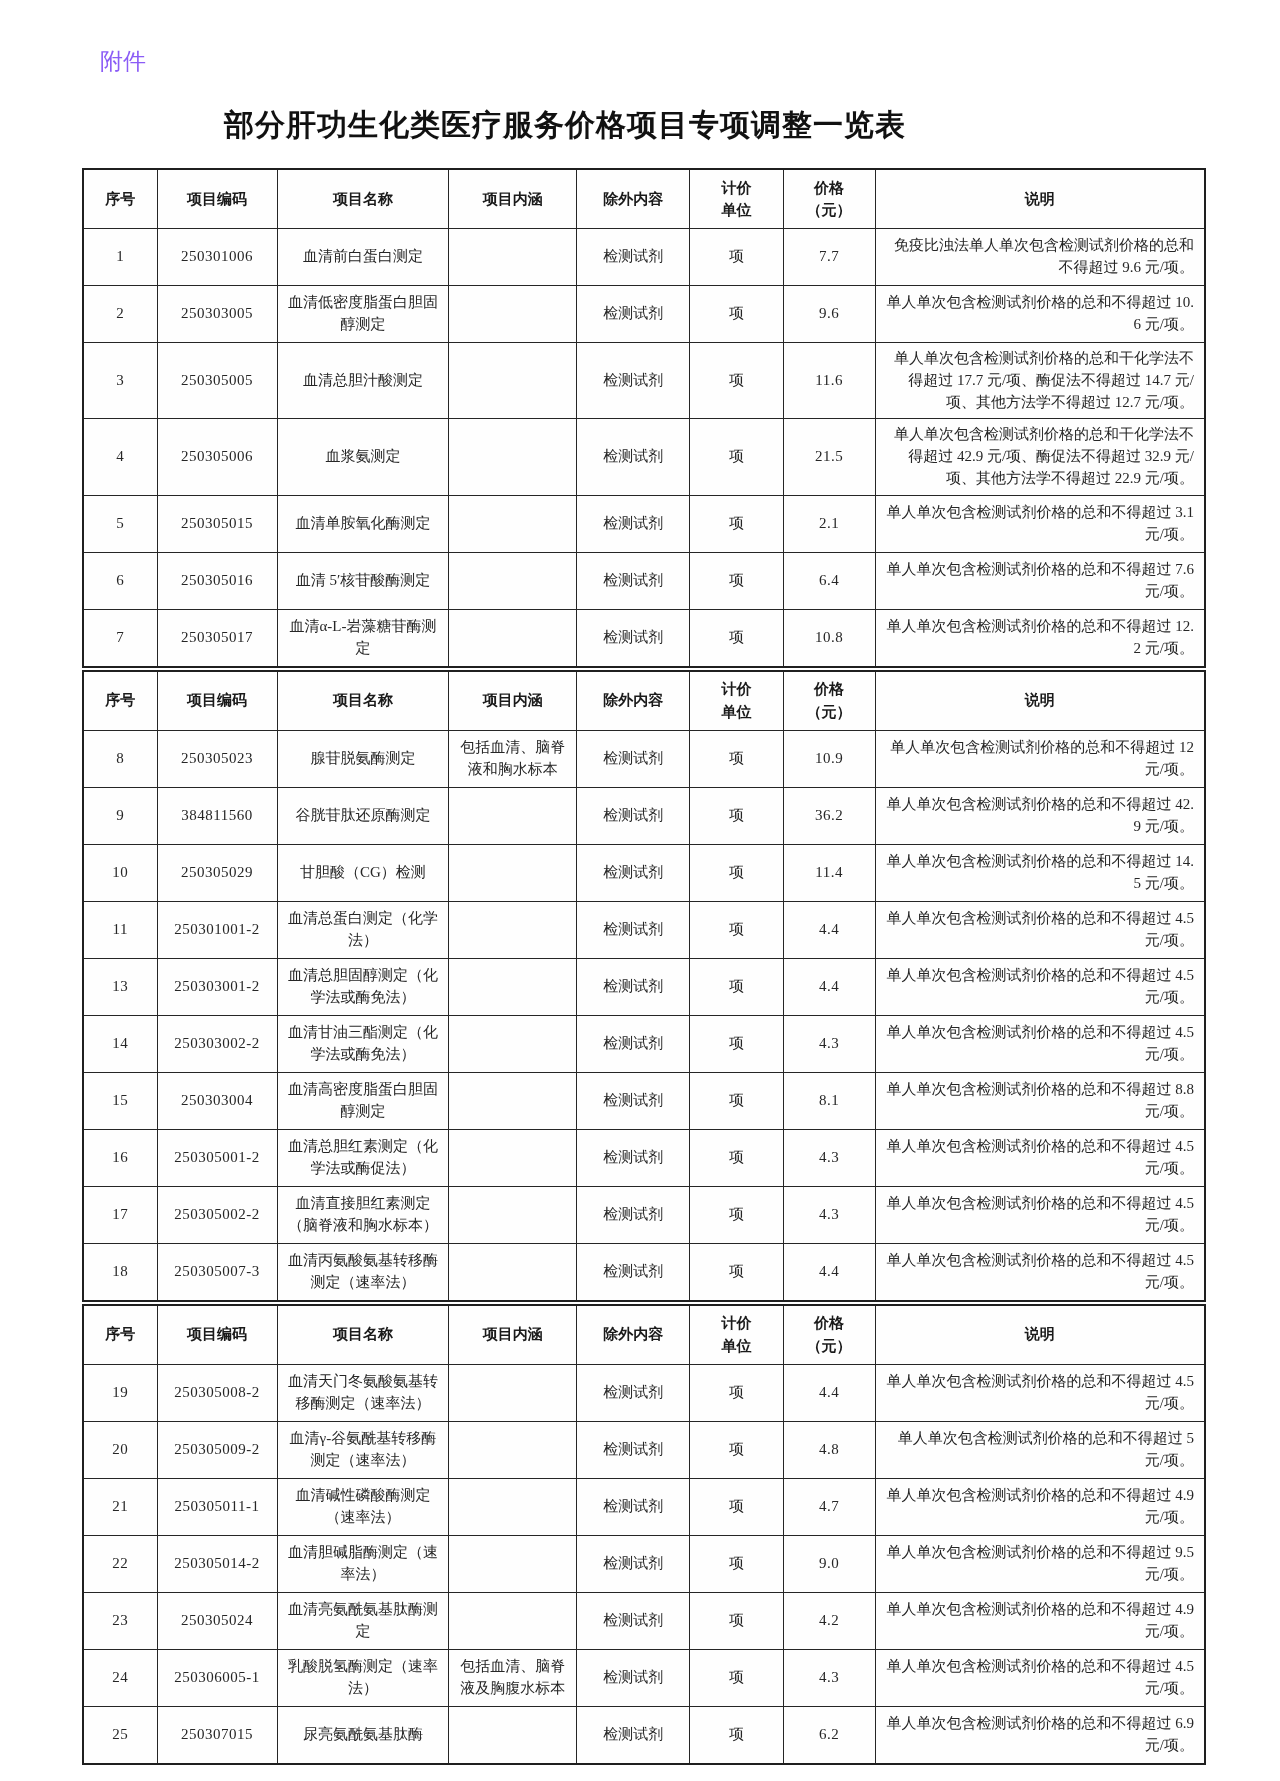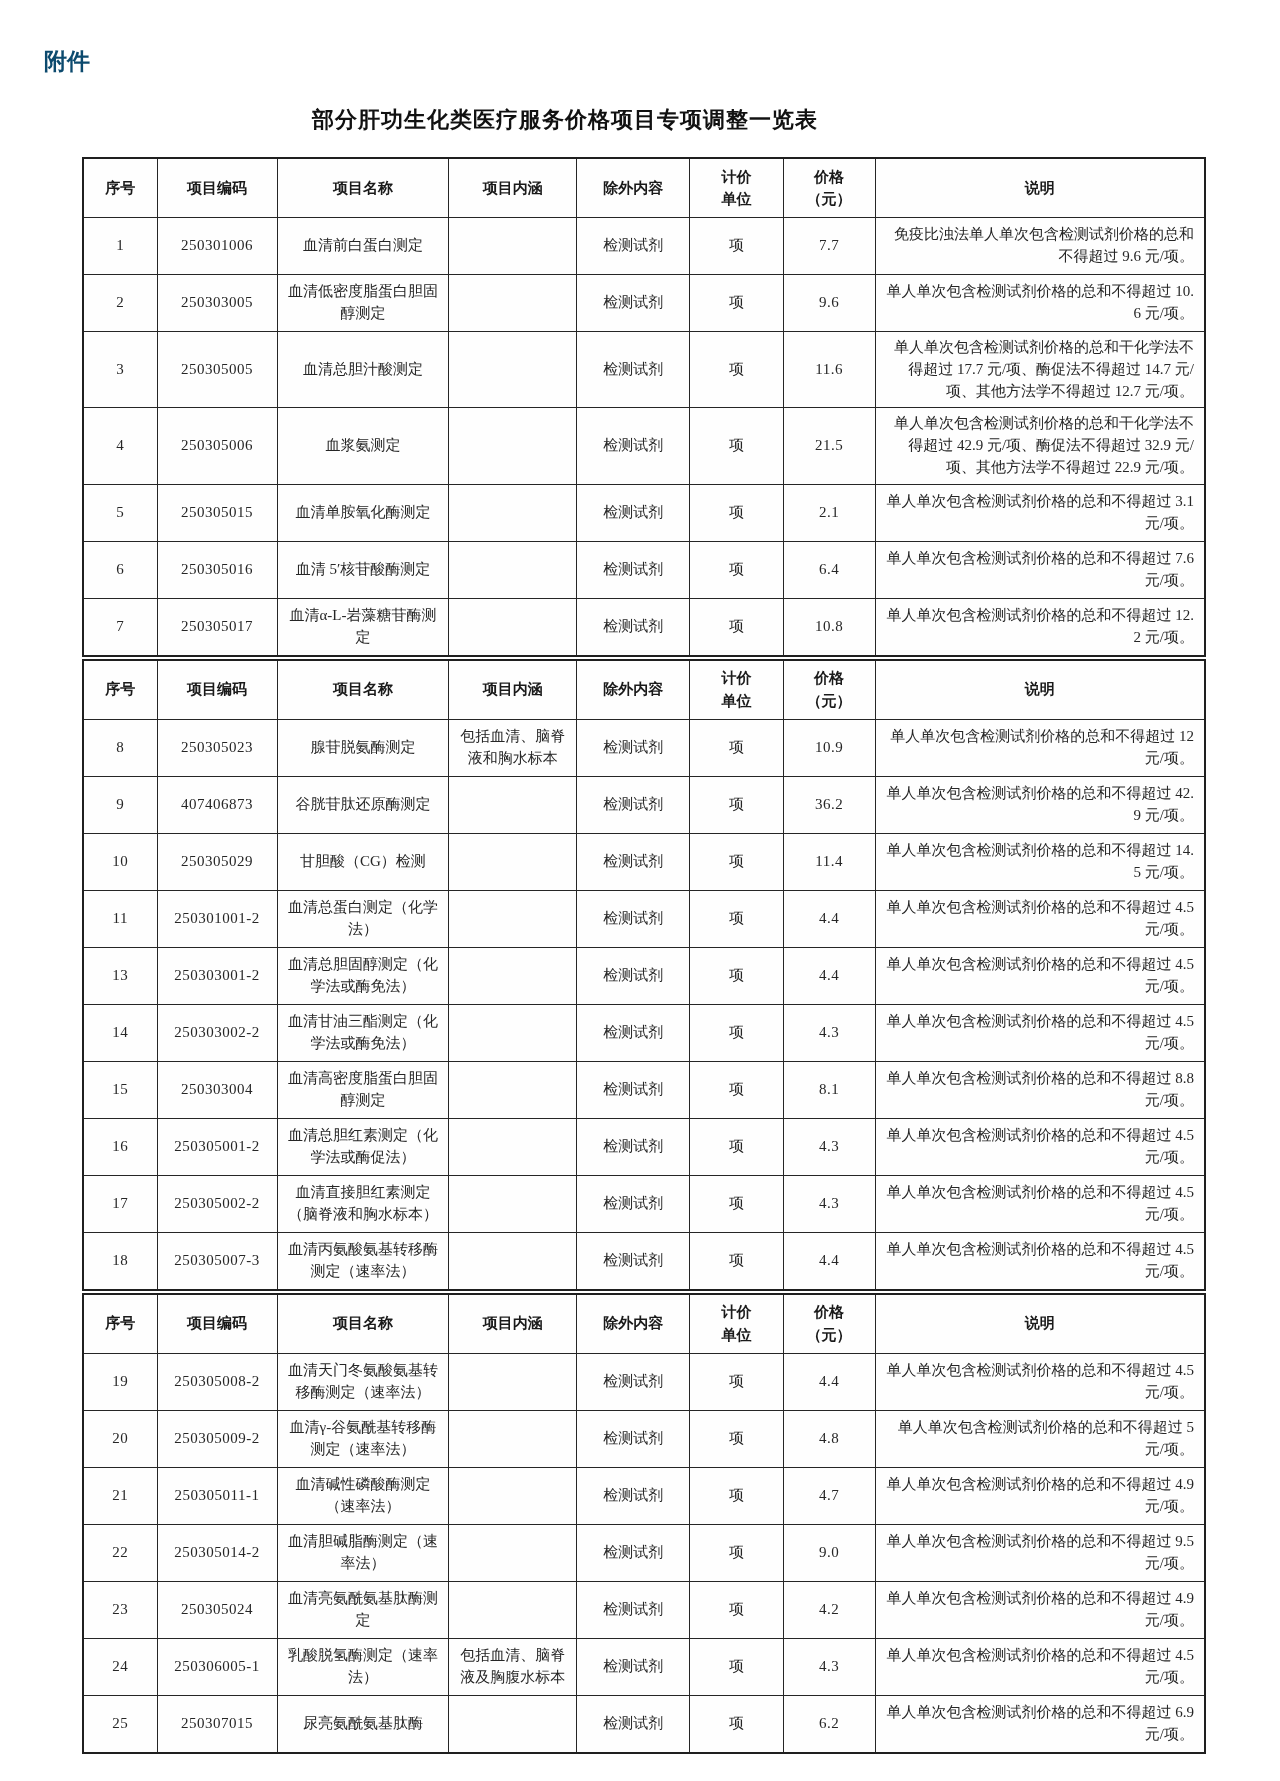--- a/index.html
+++ b/index.html
@@ -10,32 +10,32 @@
   body {
     width: 1280px;
     min-height: 1781px;
     color: #222;
     font-family: "Liberation Serif", "DejaVu Serif", serif;
     box-sizing: border-box;
     padding-bottom: 30px;
   }
   .attachment {
     padding-top: 46px;
-    margin-left: 44px;
+    margin-left: 100px;
     font-family: "Liberation Sans", "DejaVu Sans", sans-serif;
     font-size: 23px;
-    font-weight: 700;
-    color: #0c4a6e;
+    font-weight: 400;
+    color: #8b5cf6;
   }
   .title {
     margin: 28px 0 22px 0;
     padding-right: 150px;
     text-align: center;
     font-family: "Liberation Sans", "DejaVu Sans", sans-serif;
-    font-size: 22px;
+    font-size: 30px;
     font-weight: 700;
     letter-spacing: 1px;
     color: #111;
   }
   .tables {
     margin: 0 74px 0 82px;
   }
   table {
     width: 100%;
     border-collapse: collapse;
@@ -210,21 +210,21 @@
             <td class="c-code">250305023</td>
             <td class="c-name">腺苷脱氨酶测定</td>
             <td class="c-content">包括血清、脑脊液和胸水标本</td>
             <td class="c-exclusion">检测试剂</td>
             <td class="c-unit">项</td>
             <td class="c-price">10.9</td>
             <td class="c-note">单人单次包含检测试剂价格的总和不得超过 12 元/项。</td>
           </tr>
           <tr>
             <td class="c-no">9</td>
-            <td class="c-code">407406873</td>
+            <td class="c-code">384811560</td>
             <td class="c-name">谷胱苷肽还原酶测定</td>
             <td class="c-content"></td>
             <td class="c-exclusion">检测试剂</td>
             <td class="c-unit">项</td>
             <td class="c-price">36.2</td>
             <td class="c-note">单人单次包含检测试剂价格的总和不得超过 42.9 元/项。</td>
           </tr>
           <tr>
             <td class="c-no">10</td>
             <td class="c-code">250305029</td>

